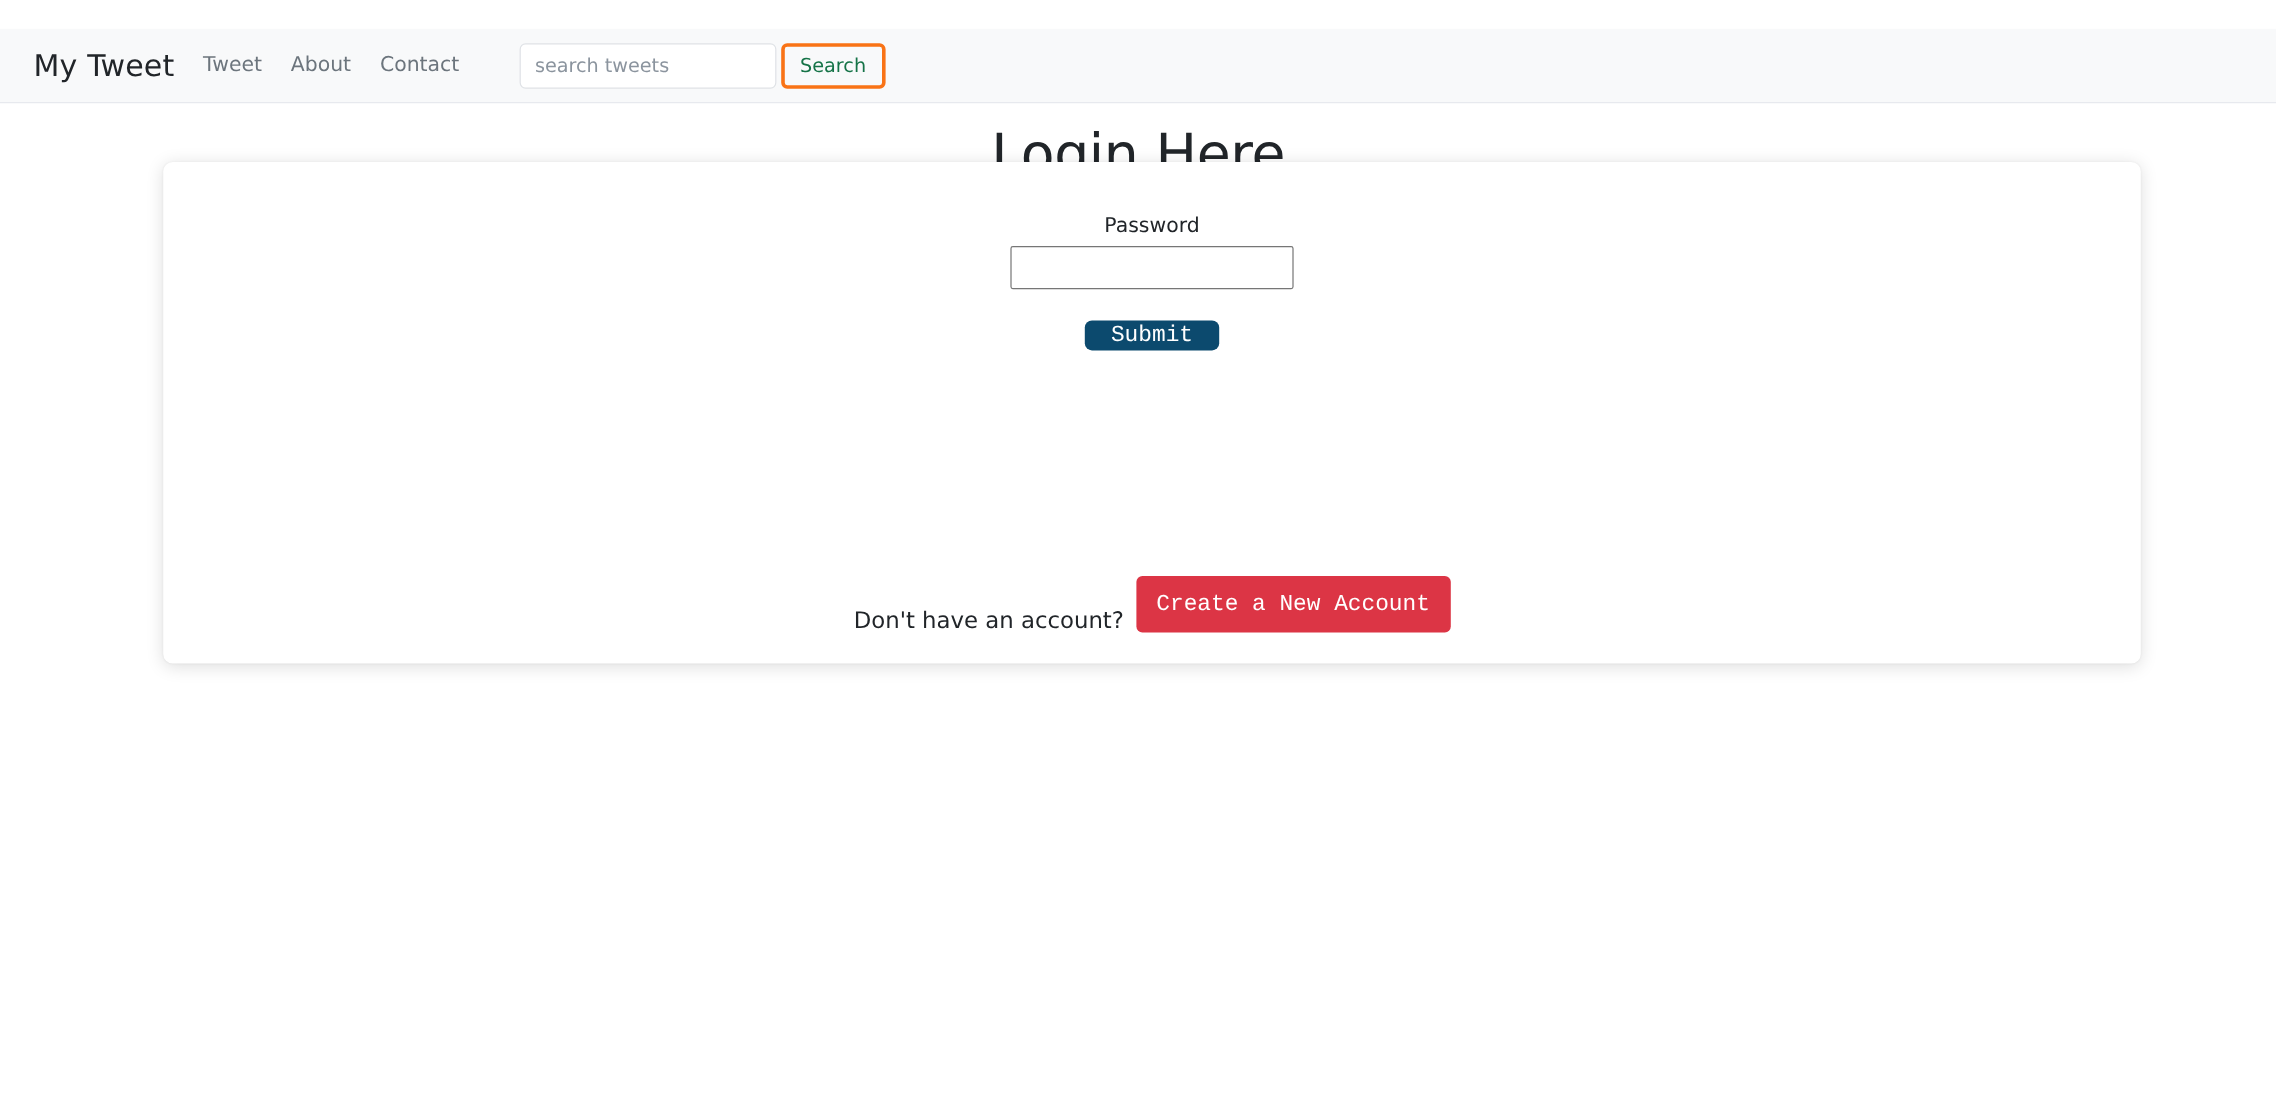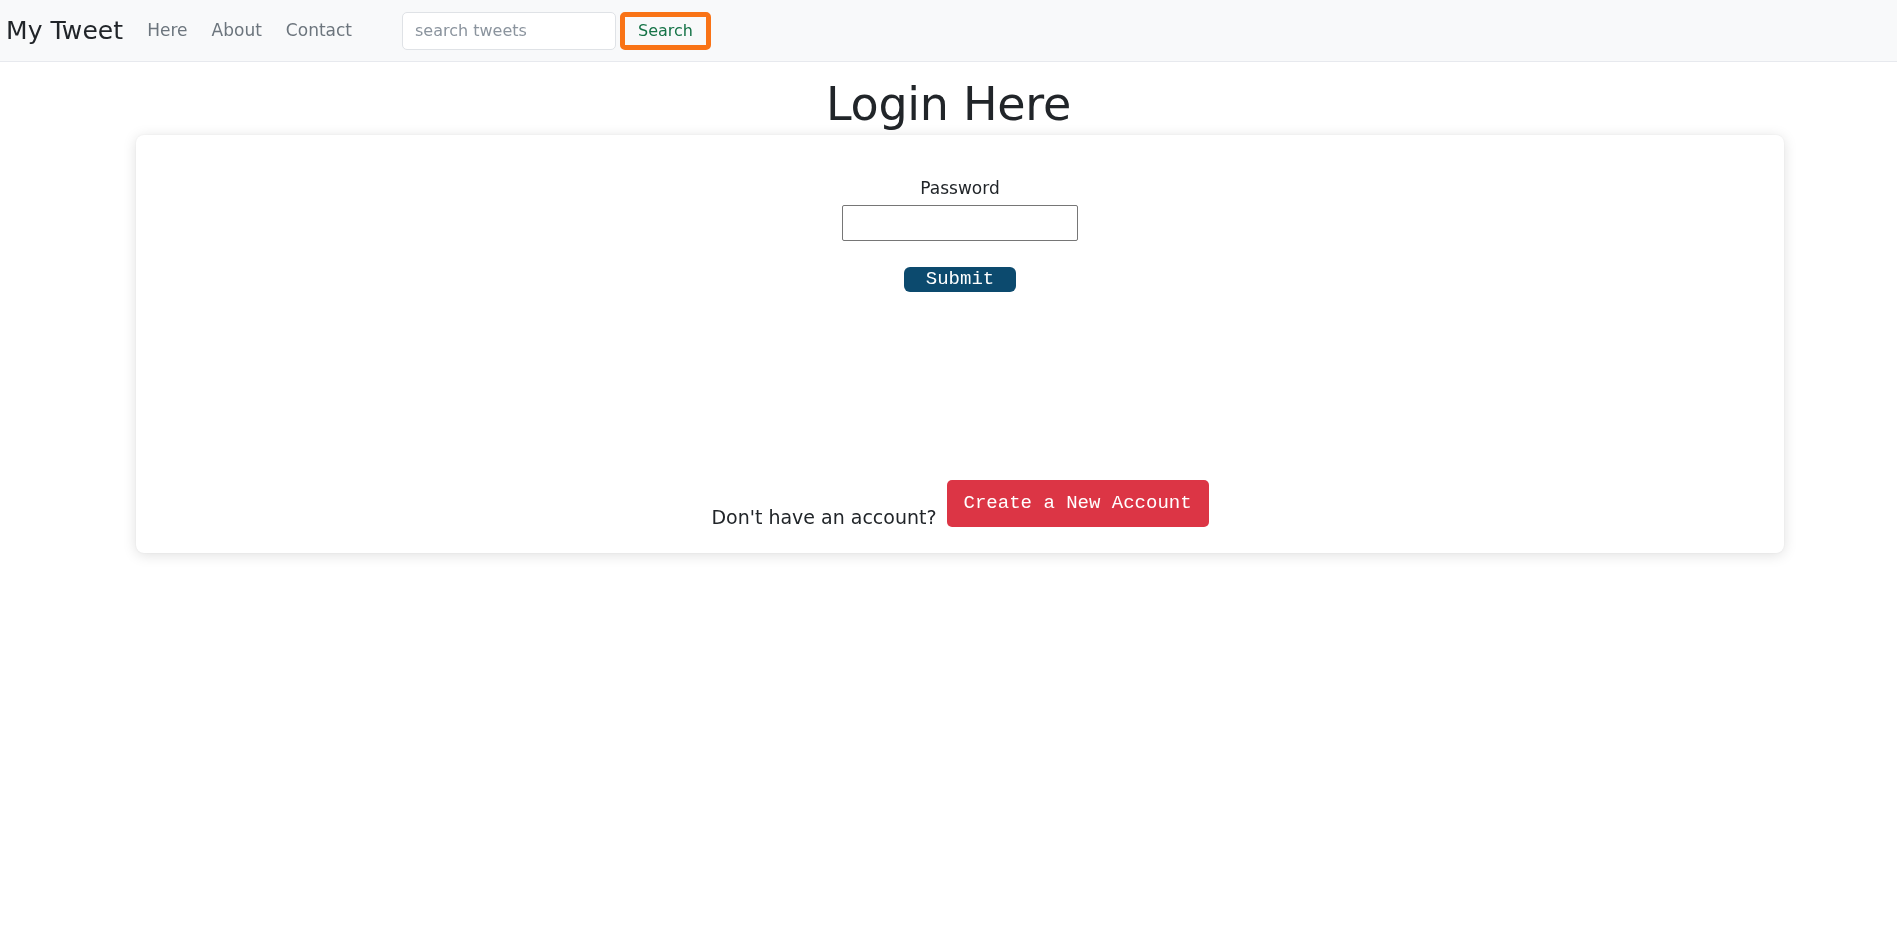--- a/index.html
+++ b/index.html
@@ -15,22 +15,23 @@
     overflow: hidden;
   }
 
   
   .navbar {
     height: 62px;
     background: #f8f9fa;
     border-bottom: 1px solid #e7e9ee;
     display: flex;
     align-items: center;
-    padding: 0 0 0 6px;
+    padding: 0 0 0 28px;
     width: 100%;
+    margin-top: 24px;
   }
   .brand {
     font-size: 25px;
     line-height: 1;
     color: #212529;
     letter-spacing: 0.1px;
     margin-right: 24px;
     white-space: nowrap;
     text-decoration: none;
     font-weight: 400;
@@ -67,21 +68,21 @@
     outline: none;
   }
   .search-input::placeholder { color: #8b949e; }
   .search-btn {
     height: 38px;
     padding: 4px 13px;
     font-size: 16px;
     font-family: inherit;
     color: #157347;
     background: #f8f9fa;
-    border: 5px solid #f97316;
+    border: 3px solid #f97316;
     border-radius: 5px;
     cursor: pointer;
     white-space: nowrap;
     line-height: 1;
   }
 
   
   .page-title {
     margin: 0;
     padding-top: 16px;
@@ -177,21 +178,21 @@
     display: inline-block;
   }
 </style>
 </head>
 <body>
 
 <nav class="navbar">
   <a class="brand" href="#">My Tweet</a>
 
   <div class="nav-links">
-    <a class="nav-link" href="#">Here</a>
+    <a class="nav-link" href="#">Tweet</a>
     <a class="nav-link" href="#">About</a>
     <a class="nav-link" href="#">Contact</a>
   </div>
 
   <form class="search-form">
     <input class="search-input" type="text" placeholder="search tweets" value="" style="">
     <button class="search-btn" type="submit">Search</button>
   </form>
 </nav>
 

